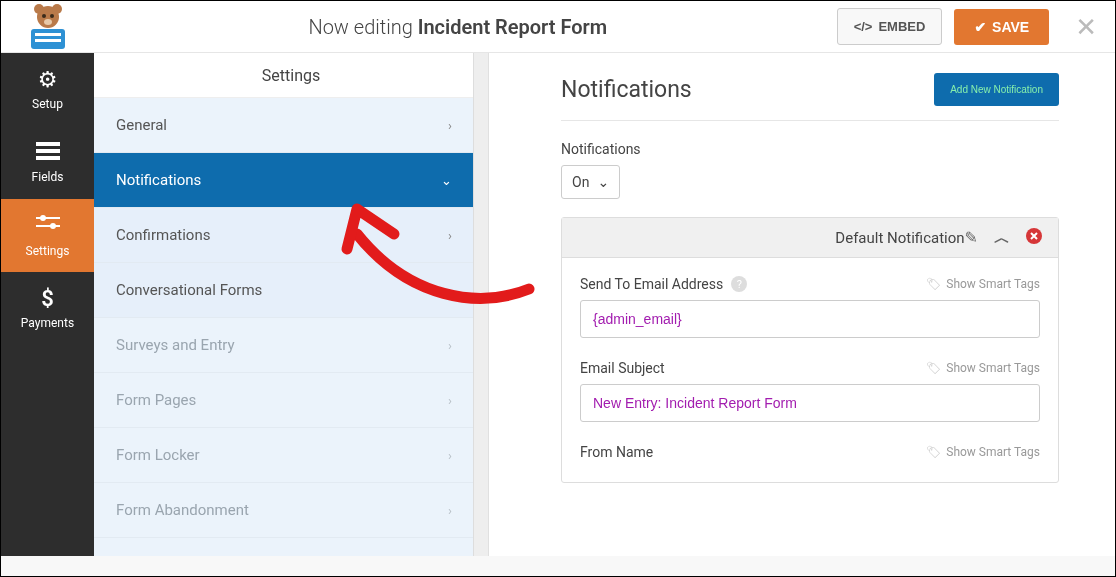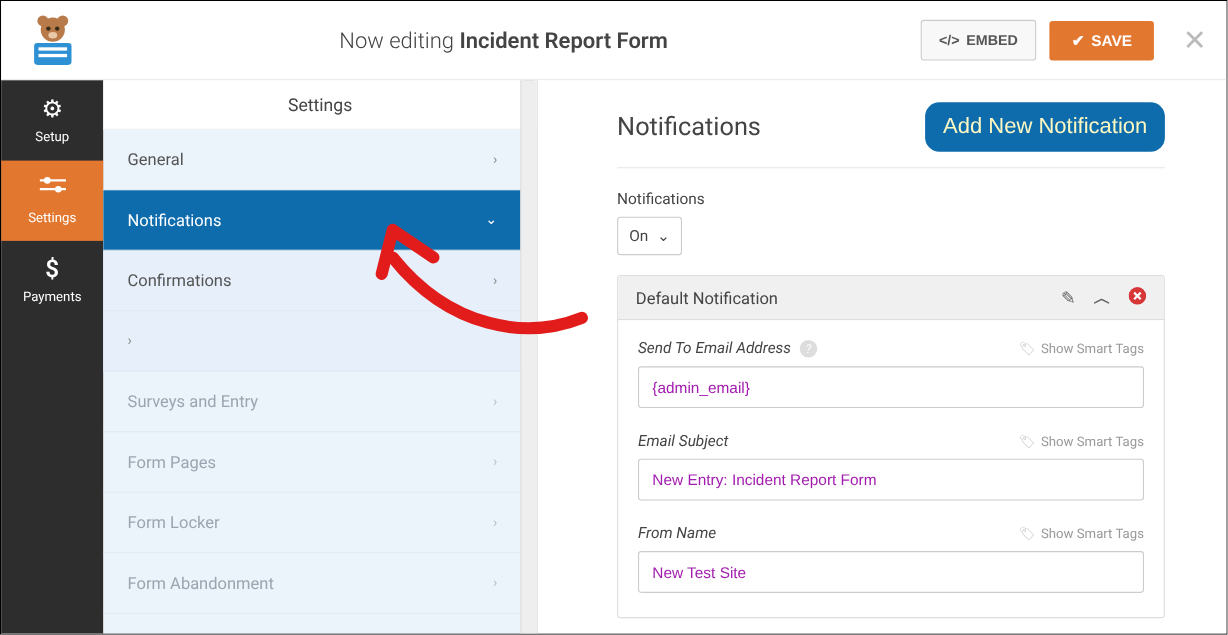--- a/index.html
+++ b/index.html
@@ -1,18 +1,18 @@
 <!DOCTYPE html>
 <html><head>
 <meta charset="utf-8">
 <style>
   * { box-sizing: border-box; margin: 0; padding: 0; }
   body { font-family: -apple-system, BlinkMacSystemFont, "Segoe UI", Roboto, "Helvetica Neue", Arial, sans-serif; background: #fff; color: #444; }
   .frame { width: 1116px; height: 577px; border: 1px solid #000; position: relative; overflow: hidden; background: #f8f8f8;}
-  .header { height: 72px; background: #fff; border-bottom: 1px solid #e6e6e6; display: flex; align-items: center; justify-content: space-between; padding: 0 18px; }
+  .header { height: 52px; background: #fff; border-bottom: 1px solid #e6e6e6; display: flex; align-items: center; justify-content: space-between; padding: 0 18px; }
   .header .logo { width: 60px; display:flex; align-items:center;}
   .header .title { flex: 1; text-align: center; font-size: 20px; color: #444; font-weight: 300; }
   .header .title .editing-label { font-weight: 300; }
   .header .title .form-name { font-weight: 600; }
   .header .actions { display: flex; gap: 12px; align-items: center; }
   .btn-embed { border: 1px solid #ccc; background: #f8f8f8; color: #555; padding: 10px 16px; font-size: 13px; font-weight: 600; display:flex; align-items:center; gap:6px; cursor:pointer; border-radius: 3px;}
   .btn-save { border: none; background: #e27730; color: #fff; padding: 10px 20px; font-size: 14px; font-weight: 600; display:flex; align-items:center; gap:6px; cursor:pointer; border-radius: 3px;}
   .close-x { font-size: 26px; color: #bbb; margin-left: 14px; cursor:pointer; font-weight:300; line-height:1;}
   .body { display: flex; height: calc(100% - 72px); }
   .sidebar { width: 93px; background: #2d2d2d; display: flex; flex-direction: column; }
@@ -29,33 +29,33 @@
   .subnav .row.selected { background: #0e6cad; color:#fff; }
   .subnav .row.selected .chevron { color:#fff; }
   .subnav .row.faded { color:#9aa5af; }
   .subnav .row.faded .chevron { color:#b8c0c7; }
   .subnav .row.sub { background:#e6effa; }
   .main { flex:1; background:#fff; overflow:hidden; position:relative; }
   .main .section-title { border-bottom:1px solid #eee; }
   .panel { padding: 20px 56px 20px 72px; }
   .panel-head { display:flex; justify-content:space-between; align-items:center; padding-bottom: 14px; border-bottom:1px solid #e6e6e6; margin-bottom: 20px;}
   .panel-head h2 { font-size: 23px; font-weight: 400; color:#444;}
-  .btn-primary { background:#0e6cad; color:#fef9c3; border:none; padding: 11px 16px; font-size: 20px; border-radius: 13px; cursor:pointer; }
+  .btn-primary { background:#0e6cad; color:#86efac; border:none; padding: 11px 16px; font-size: 10px; border-radius: 3px; cursor:pointer; }
   .field-group { margin-bottom: 18px; }
   .field-label { font-size: 14px; color:#444; margin-bottom: 8px; display:block;}
   .select-wrap { display:inline-flex; align-items:center; border:1px solid #ccc; border-radius:3px; padding: 8px 10px; font-size:14px; gap:8px; cursor:pointer; background:#fff;}
   .card { border:1px solid #ddd; border-radius:3px; }
-  .card-head { background:#f0f0f0; padding: 10px 16px; display:flex; align-items:center; justify-content:space-between; border-bottom:1px solid #ddd;}
+  .card-head { background:#f0f0f0; padding: 10px 16px; display:flex; align-items:center; justify-content:flex-end; border-bottom:1px solid #ddd;}
   .card-head .title { font-size:15px; color:#444;}
   .card-head .tools { display:flex; gap:16px; align-items:center; color:#666; }
   .card-head .tools .danger { color:#d63638; }
   .card-body { padding: 18px 18px 0 18px; }
   .form-row { margin-bottom: 22px; }
   .row-top { display:flex; justify-content:space-between; align-items:center; margin-bottom:8px; }
-  .row-top .lbl { font-size:14px; color:#444; display:flex; align-items:center; gap:8px;font-style:italic;}
+  .row-top .lbl { font-size:14px; color:#444; display:flex; align-items:center; gap:8px;}
   .row-top .help { color:#ccc; font-size:14px; }
   .smart { font-size:12px; color:#999; display:flex; align-items:center; gap:5px; cursor:pointer;}
   .input { width:100%; border:1px solid #ccc; border-radius:3px; padding:10px 12px; font-size:14px; color:#a21caf; background:#fff;}
   .annotation-arrow { position:absolute; left: 338px; top: 178px; pointer-events:none; }
   .tool-icn { cursor:pointer; line-height:1;}
 </style>
 </head>
 <body>
 
 <div class="frame">
@@ -90,20 +90,30 @@
       <span class="close-x">✕</span>
     </div>
   </div>
 
   <div class="body">
     <div class="sidebar">
       <div class="item">
         <span class="icon">⚙</span>
         <span>Setup</span>
       </div>
+      <div class="item">
+        <span class="icon">
+          <svg width="24" height="18" viewBox="0 0 24 18">
+              <rect x="0" y="0" width="24" height="4" fill="#fff"></rect>
+              <rect x="0" y="7" width="24" height="4" fill="#fff"></rect>
+              <rect x="0" y="14" width="24" height="4" fill="#fff"></rect>
+            </svg>
+        </span>
+        <span>Fields</span>
+      </div>
       <div class="item active">
         <span class="icon">
           <svg width="24" height="20" viewBox="0 0 24 20">
               <line x1="0" y1="4" x2="24" y2="4" stroke="#fff" stroke-width="2"></line>
               <circle cx="7" cy="4" r="3" fill="#fff"></circle>
               <line x1="0" y1="12" x2="24" y2="12" stroke="#fff" stroke-width="2"></line>
               <circle cx="17" cy="12" r="3" fill="#fff"></circle>
             </svg>
         </span>
         <span>Settings</span>
@@ -123,20 +133,21 @@
           </div>
           <div class="row selected">
             <span>Notifications</span>
             <span class="chevron">⌄</span>
           </div>
           <div class="row sub">
             <span>Confirmations</span>
             <span class="chevron">›</span>
           </div>
           <div class="row sub">
+            <span>Conversational Forms</span>
             <span class="chevron">›</span>
           </div>
           <div class="row faded">
             <span>Surveys and Entry</span>
             <span class="chevron">›</span>
           </div>
           <div class="row faded">
             <span>Form Pages</span>
             <span class="chevron">›</span>
           </div>
@@ -194,21 +205,21 @@
                     <span style="filter: grayscale(1) opacity(0.6);">🏷</span>
                     <span>Show Smart Tags</span>
                   </span>
                 </div><input class="input" value="New Entry: Incident Report Form" style=""></div>
               <div class="form-row"><div class="row-top">
                   <span class="lbl">From Name</span>
                   <span class="smart">
                     <span style="filter: grayscale(1) opacity(0.6);">🏷</span>
                     <span>Show Smart Tags</span>
                   </span>
-                </div><input class="input" value="New Test Site" style=""></div>
+                </div></div>
             </div>
         </div>
       </div>
     </div>
   </div>
 
   <svg class="annotation-arrow" width="200" height="160" viewBox="0 0 200 160">
     <path d="M 190 110 C 140 130, 70 120, 18 55" stroke="#e21b1b" stroke-width="11" fill="none" stroke-linecap="round"></path>
     <path d="M 8 70 L 18 30 L 55 55" stroke="#e21b1b" stroke-width="11" fill="none" stroke-linecap="round" stroke-linejoin="round"></path>
   </svg>

